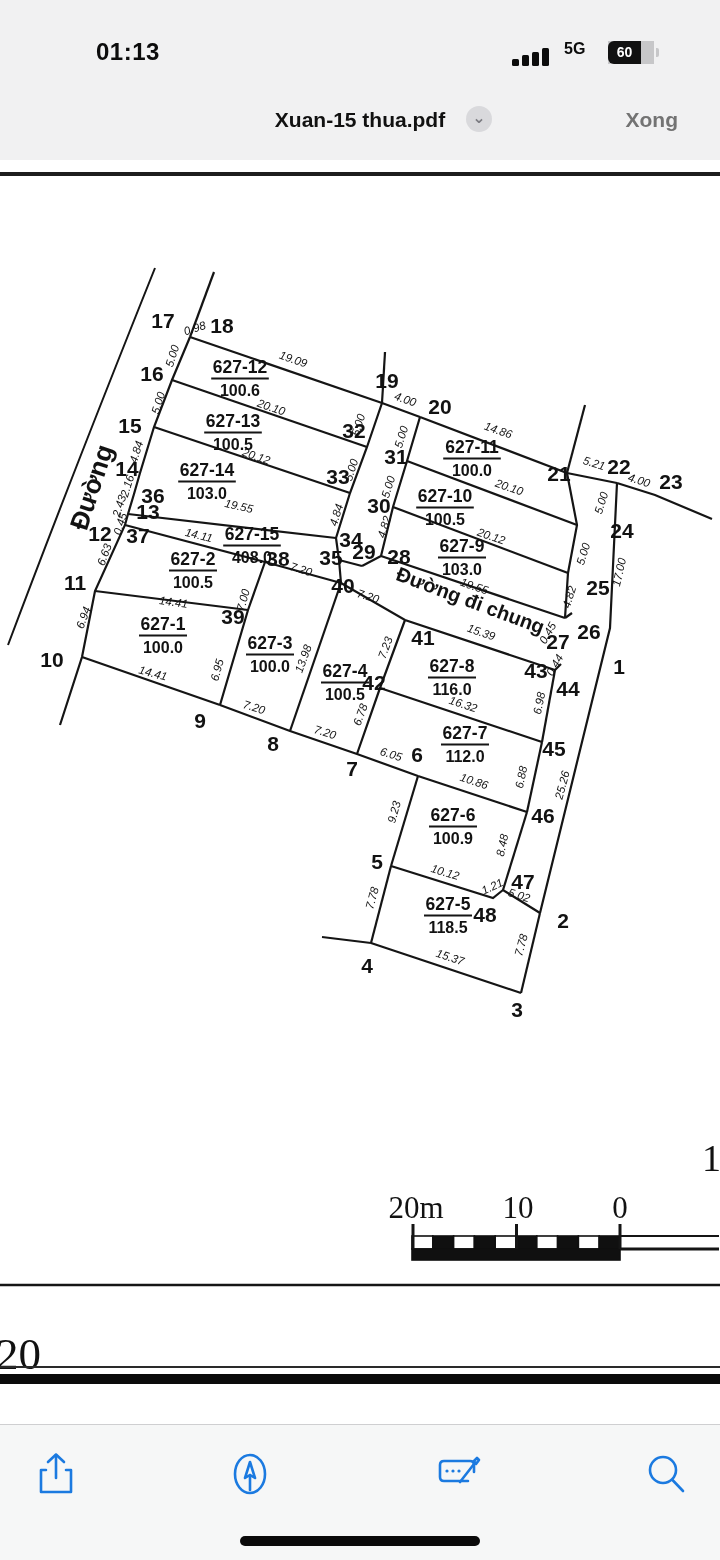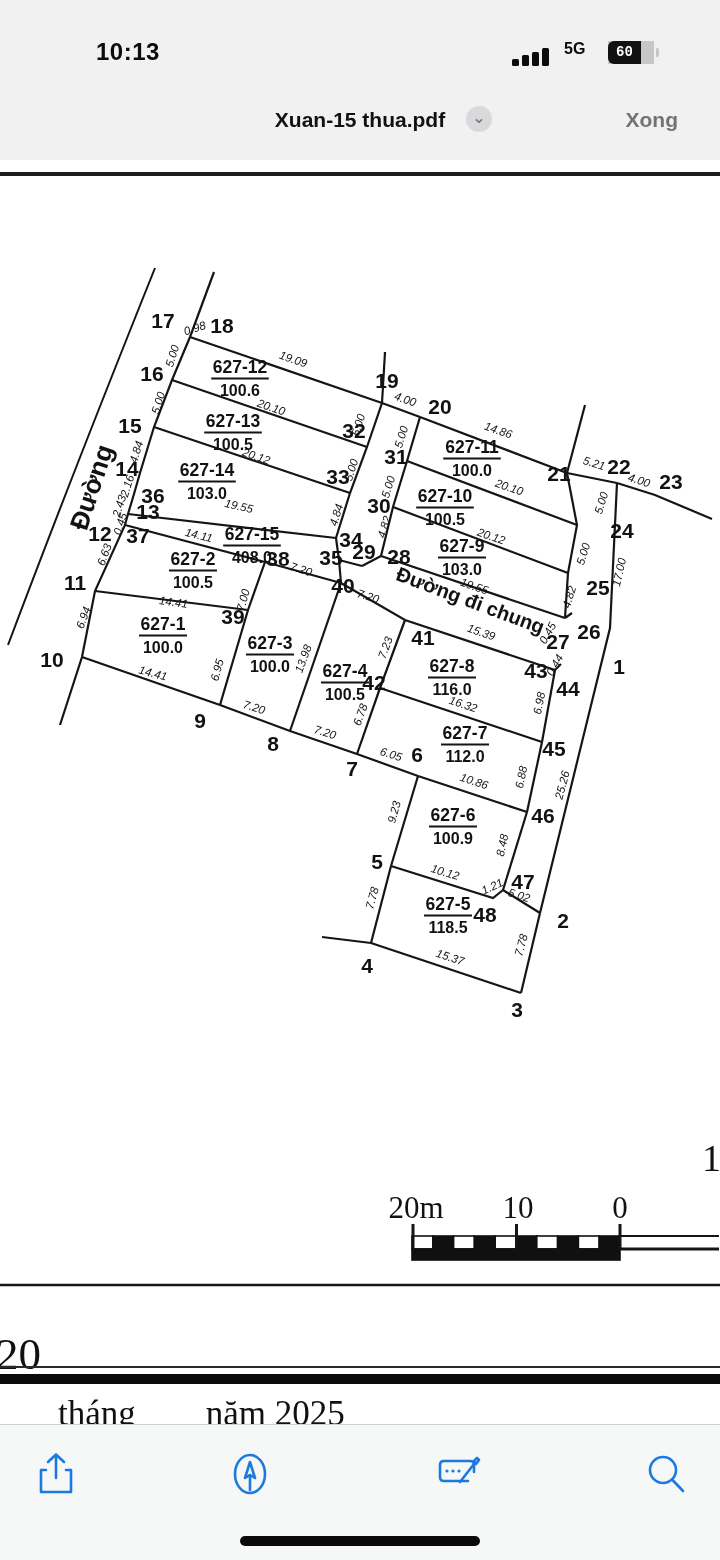--- a/index.html
+++ b/index.html
@@ -5,21 +5,21 @@
   html,body{margin:0;padding:0;background:#888;}
   #screen{position:relative;width:720px;height:1560px;background:#ffffff;overflow:hidden;
           font-family:"Liberation Sans","DejaVu Sans",sans-serif;}
   
   #chrome-top{position:absolute;left:0;top:0;width:720px;height:160px;background:#f1f1f2;z-index:5;}
   #statusbar{position:absolute;left:0;top:30px;width:720px;height:44px;}
   #status-time{position:absolute;left:96px;top:8px;font-size:24px;font-weight:700;color:#0c0c0c;letter-spacing:.5px;}
   #sig{position:absolute;left:512px;top:18px;width:42px;height:18px;}
   #sig i{position:absolute;bottom:0;width:7px;background:#0c0c0c;border-radius:1.5px;}
   #net-label{position:absolute;left:564px;top:10px;font-size:16px;font-weight:600;color:#0c0c0c;}
-  #batt{position:absolute;left:608px;top:11px;width:46px;height:23px;border-radius:0;background:#c7c7c9;overflow:hidden;font-family:Liberation Mono, monospace;}
+  #batt{position:absolute;left:608px;top:11px;width:46px;height:23px;border-radius:0;background:#c7c7c9;overflow:hidden;}
   #batt .fill{position:absolute;left:0;top:0;bottom:0;width:33px;background:#111;border-radius:6px 0 0 6px;}
   #batt .pct{position:absolute;left:0;top:0;width:33px;text-align:center;line-height:23px;font-size:14px;font-weight:700;color:#fff;}
   #batt-nub{position:absolute;left:656px;top:18px;width:3px;height:9px;background:#c7c7c9;border-radius:0 2px 2px 0;}
   #navbar{position:absolute;left:0;top:90px;width:720px;height:70px;}
   #doc-title{position:absolute;left:0;top:18px;width:720px;text-align:center;font-size:21px;font-weight:600;color:#111;}
   #title-chevron{position:absolute;left:466px;top:16px;width:26px;height:26px;border-radius:50%;background:#d9d9dc;color:#7c7c82;
                  text-align:center;line-height:23px;font-size:16px;font-weight:700;}
   #done-btn{position:absolute;right:36px;top:17px;font-size:21px;font-weight:600;color:#737373;background:none;border:none;}
   #page-topline{position:absolute;left:0;top:172px;width:720px;height:4px;background:#1d1d1d;z-index:4;}
   
@@ -286,25 +286,24 @@
         <text class="scale-label" x="416" y="1218" text-anchor="middle">20m</text>
         <text class="scale-label" x="518" y="1218" text-anchor="middle">10</text>
         <text class="scale-label" x="620" y="1218" text-anchor="middle">0</text>
       </g>
   </svg>
 
   <div id="footer-num">20</div>
   <div id="pageno-frag">1</div>
   <div id="footer-thinline"></div>
   <div id="footer-bar"></div>
-  <div id="footer-date">tháng        năm 2025</div>
 
   <div id="chrome-top">
     <div id="statusbar">
-      <span id="status-time">10:13</span>
+      <span id="status-time">01:13</span>
       <span id="sig">
         <i style="left:0;height:7px"></i>
           <i style="left:10px;height:11px"></i>
         <i style="left:20px;height:14px"></i>
           <i style="left:30px;height:18px"></i>
       </span>
       <span id="net-label">5G</span>
       <span id="batt">
         <span class="fill"></span>
         <span class="pct">60</span>

